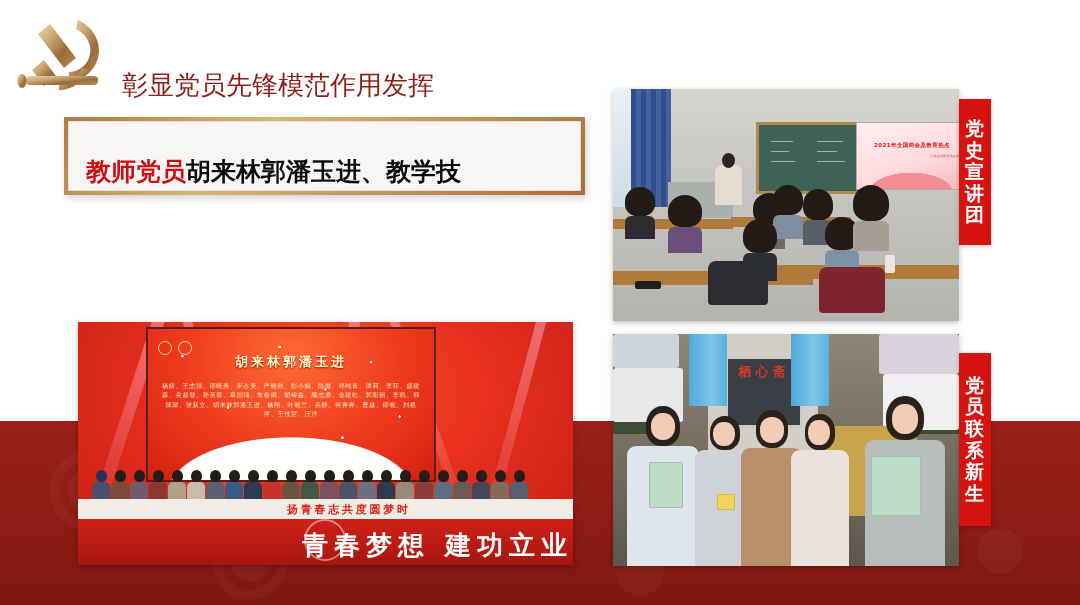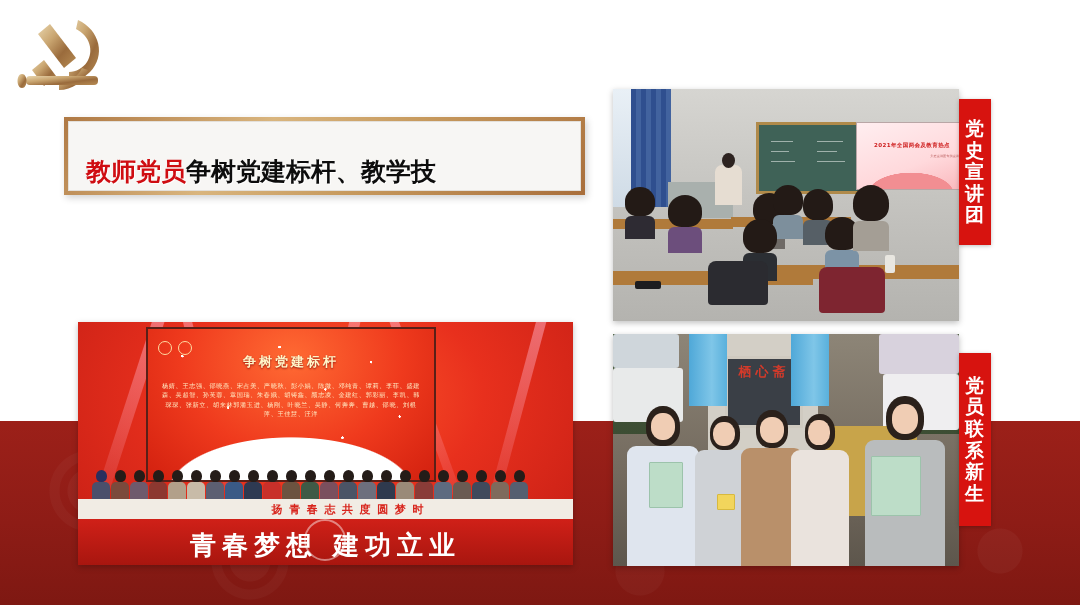--- a/index.html
+++ b/index.html
@@ -108,26 +108,26 @@
   .pa-head{ width:11px; height:12px; border-radius:50% 50% 45% 45%; margin:0 auto; }
   .pa-body{ width:18px; height:30px; border-radius:5px 5px 2px 2px; }
   .pa-banner{
     position:absolute; left:0; right:0; bottom:0; height:46px;
     background:linear-gradient(180deg,#d02018 0%, #a8160f 100%);
   }
   .pa-banner-top{
     position:absolute; left:0; right:0; bottom:46px; height:20px;
     display:flex; justify-content:space-around; align-items:center;
     color:#d8251d; font-size:11px; font-weight:bold;
-    font-family:Liberation Mono, monospace;
+    font-family:Liberation Serif, serif;
     background:#f1ece4;
     padding-left:44px;
   }
   .pa-banner-text{
-    position:absolute; left:0; right:0; bottom:2px; text-align:center;
+    position:absolute; left:0; right:0; bottom:2px; text-align:right;
     color:#fff; font-size:26px; font-weight:bold; letter-spacing:6px;
     font-family:"DejaVu Sans","Liberation Sans",sans-serif;
     white-space:nowrap; overflow:hidden;
   }
   .pa-seal{ position:absolute; left:50%; margin-left:-22px; bottom:4px; width:42px; height:42px;
     border:2px solid rgba(255,255,255,.45); border-radius:50%; }
 
   
   .photo-class{
     position:absolute; left:613px; top:89px; width:346px; height:232px;
@@ -213,45 +213,46 @@
         <path d="M64 8 C86 18 92 44 76 60 C70 66 62 69 55 69 L55 60 C62 60 69 56 73 50 C80 39 76 24 62 17 Z"></path>
         <path d="M74 58 C70 70 58 78 45 78 L45 70 C55 70 64 65 68 56 Z"></path>
         <path d="M24 22 L36 12 L62 46 L50 56 Z"></path>
         <path d="M18 58 L30 48 L42 64 L30 74 Z"></path>
         <rect x="12" y="64" width="72" height="9" rx="4"></rect>
         <path d="M8 62 C2 62 2 76 8 76 C14 76 14 62 8 62 Z"></path>
       </g>
     </svg>
   </div>
 
+  <div class="title-sub">彰显党员先锋模范作用发挥</div>
 </div>
 
 <div class="panel"></div>
 <div class="panel-inner"></div>
 
 <div class="stat-text">
   <div>
-    <span class="hl-red">教师党员</span><span>争树党建标杆、教学技</span>
+    <span class="hl-red">教师党员</span><span>胡来林郭潘玉进、教学技</span>
   </div>
 </div>
 
 <div class="photo-award">
   <div class="pa-wall"></div>
 
   <div class="pa-beam" style="left:40px;top:-10px;width:12px;height:230px;transform:rotate(18deg);"></div>
   <div class="pa-beam" style="left:130px;top:-20px;width:9px;height:240px;transform:rotate(-14deg);"></div>
   <div class="pa-beam" style="left:250px;top:-20px;width:11px;height:240px;transform:rotate(12deg);"></div>
   <div class="pa-beam" style="left:350px;top:-10px;width:9px;height:230px;transform:rotate(-20deg);"></div>
   <div class="pa-beam" style="left:430px;top:-10px;width:10px;height:230px;transform:rotate(15deg);"></div>
 
   <div class="pa-screen">
     <div class="pa-snow"></div>
     <div class="pa-logo" style="left:10px;"></div>
     <div class="pa-logo" style="left:30px;"></div>
-    <div class="pa-title">争树党建标杆</div>
+    <div class="pa-title">胡来林郭潘玉进</div>
     <div class="pa-names">杨婧、王志强、邵晓燕、宋占美、严晓秋、彭小娟、陈微、邓纯青、谭莉、李菲、盛建森、吴超智、孙芙蓉、章国瑞、朱春娥、胡铸鑫、颜志凌、金建红、郭彩丽、李凯、韩琛琛、张新立、胡来林郭潘玉进、杨刚、叶晓兰、吴静、何奔奔、曹越、邵晓、刘根萍、王佳慧、汪洋</div>
     <div class="pa-hill"></div>
   </div>
 
   <div class="pa-row" style="left:14px;top:148px;">
     <div class="pa-person">
         <div class="pa-head" style="background:#2a2f5e;"></div>
         <div class="pa-body" style="background:#4b4f6b;"></div>
       </div>
     <div class="pa-person">

